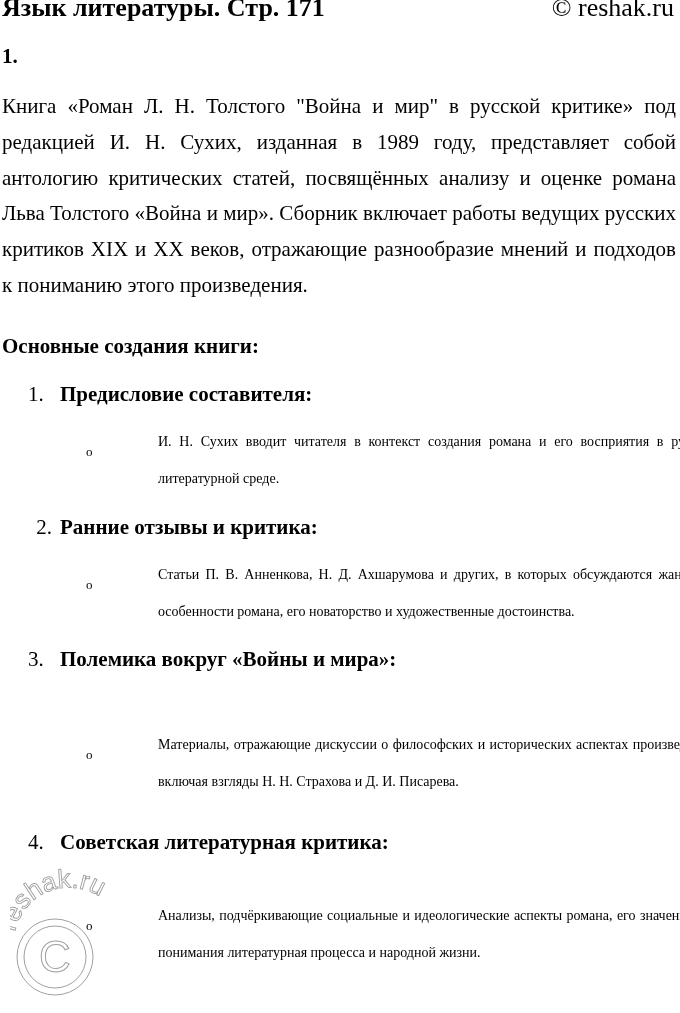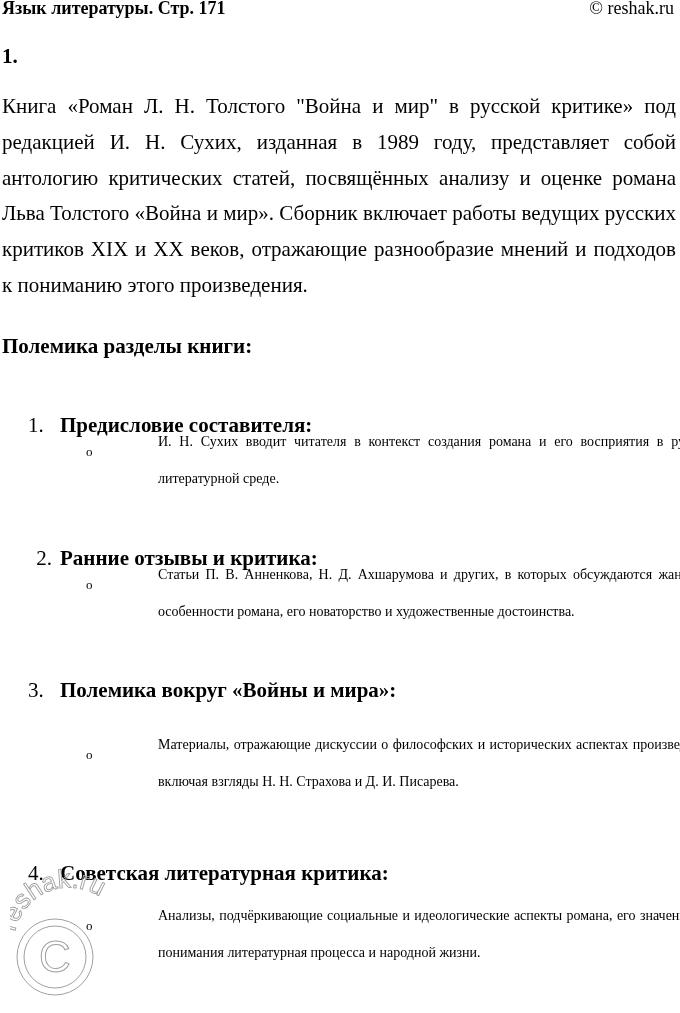--- a/index.html
+++ b/index.html
@@ -3,37 +3,37 @@
 <meta charset="utf-8">
 <style>
   html, body { margin: 0; padding: 0; background: #ffffff; }
   body {
     width: 680px; height: 1013px; overflow: hidden; position: relative;
     font-family: "Liberation Serif", "DejaVu Serif", serif;
     color: #000;
   }
   .header {
     position: absolute; top: 0; left: 0; right: 0; height: 24px;
-    font-size: 18px; line-height: 22px;
+    font-size: 26px; line-height: 22px;
   }
   .header .title { position: absolute; left: 2px; top: -3px; font-weight: bold; }
   .header .copy { position: absolute; right: 6px; top: -3px; }
   .task-num {
     position: absolute; left: 2px; top: 44px; font-size: 21px; font-weight: bold;
   }
   .intro {
     position: absolute; left: 2px; top: 89px; width: 674px;
     font-size: 21px; line-height: 35.8px; text-align: justify;
     text-align-last: left;
   }
   .sections-heading {
     position: absolute; left: 2px; top: 334px; font-size: 21px; font-weight: bold;
   }
   .section-title {
-    position: absolute; left: 28px; font-size: 21px; margin-top: 31px;
+    position: absolute; left: 28px; font-size: 21px;
   }
   .section-title .num { display: inline-block; width: 32px; }
   .section-title .label { font-weight: bold; }
   .bullet {
     position: absolute; left: 86px; font-size: 13px; line-height: 13px;
   }
   .item-text {
     position: absolute; left: 116px; width: 560px;
     font-size: 14px; line-height: 37px; text-align: justify;
     text-align-last: left;
@@ -49,21 +49,21 @@
 
 <div class="header">
   <span class="title">Язык литературы. Стр. 171</span>
   <span class="copy">© reshak.ru</span>
 </div>
 
 <div class="task-num">1.</div>
 
 <div class="intro">Книга «Роман Л. Н. Толстого "Война и мир" в русской критике» под редакцией И. Н. Сухих, изданная в 1989 году, представляет собой антологию критических статей, посвящённых анализу и оценке романа Льва Толстого «Война и мир». Сборник включает работы ведущих русских критиков XIX и XX веков, отражающие разнообразие мнений и подходов к пониманию этого произведения.</div>
 
-<div class="sections-heading">Полемика разделы книги:</div>
+<div class="sections-heading">Основные создания книги:</div>
 
 <div class="section-title" style="top:382px;">
   <span class="num">1.</span><span class="label">Предисловие составителя:</span>
 </div>
 <div class="bullet" style="top:445px;">o</div>
 <div class="item-text" style="top:423px;">И. Н. Сухих вводит читателя в контекст создания романа и его восприятия в русской литературной среде.</div>
 
 <div class="section-title" style="top:515px;text-align:center;">
   <span class="num">2.</span><span class="label">Ранние отзывы и критика:</span>
 </div>

